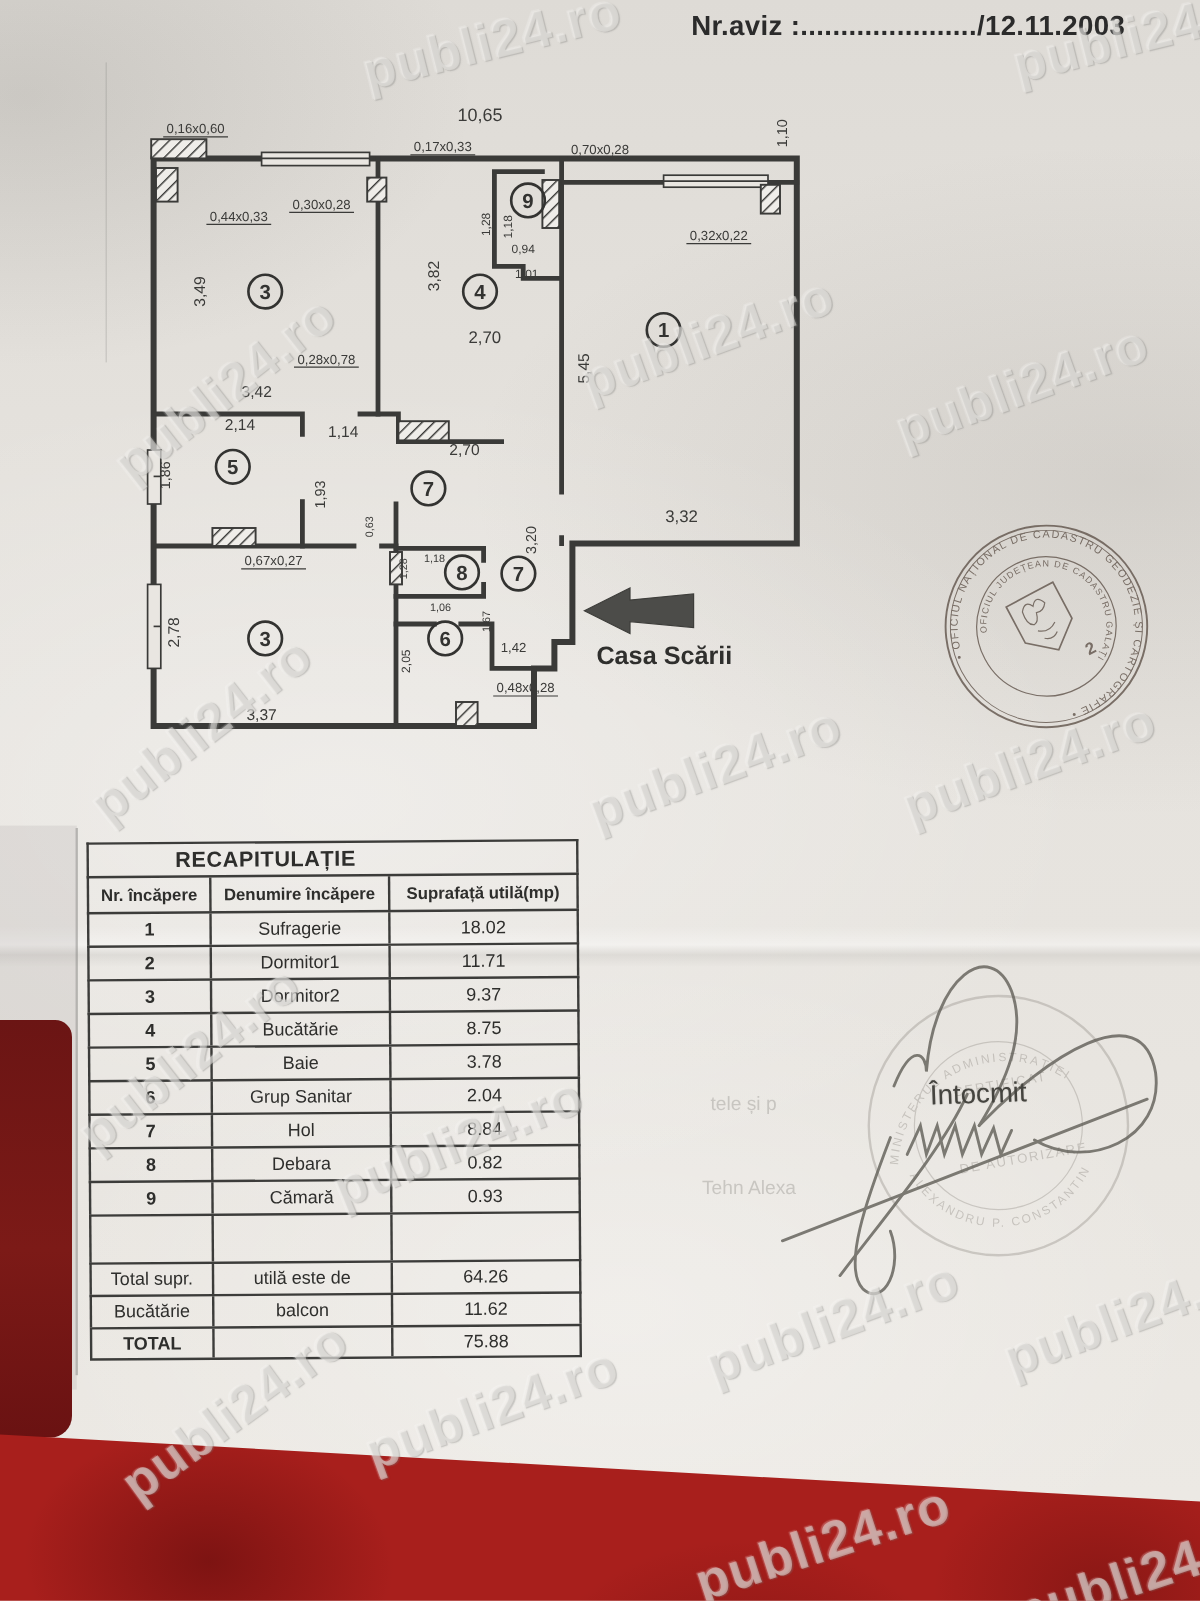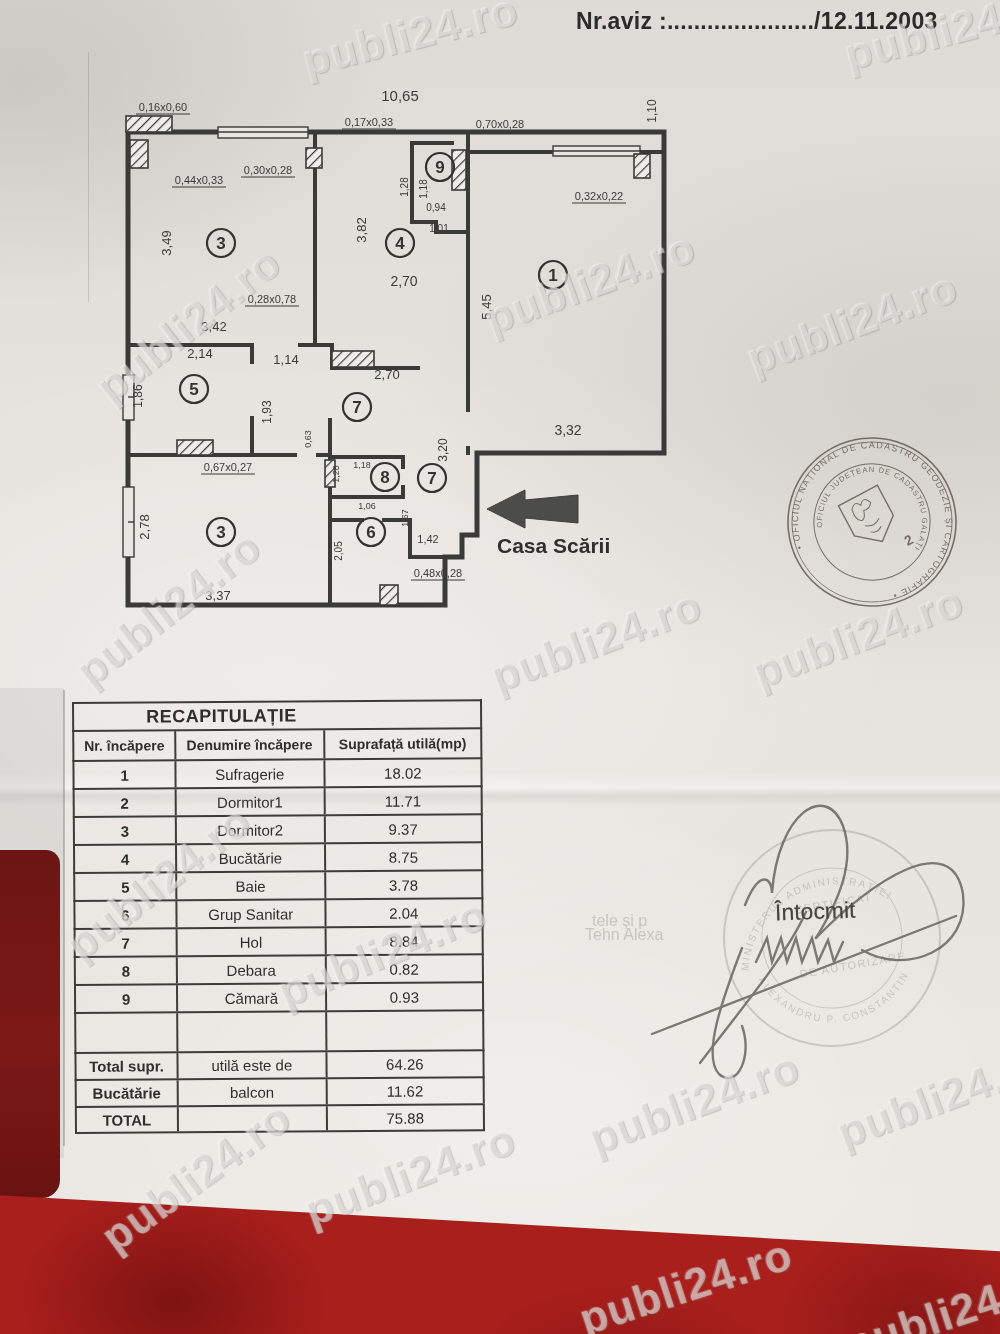--- a/index.html
+++ b/index.html
@@ -41,21 +41,21 @@
   .recap{position:absolute;left:72px;top:702px;width:410px;transform:rotate(-.4deg);
     transform-origin:top left;color:#2e2e2c;}
   .recap,.recap *{box-sizing:border-box;}
   .t-title{border:2px solid #3c3c3a;border-bottom:none;height:28px;line-height:26px;
     padding-left:72px;font-size:18px;font-weight:bold;letter-spacing:.5px;}
   .t-row{display:flex;border:2px solid #3c3c3a;border-bottom:none;}
   .t-row:last-child{border-bottom:2px solid #3c3c3a;}
   .t-cell{border-right:2px solid #3c3c3a;display:flex;align-items:center;justify-content:center;
     font-size:15px;overflow:hidden;}
   .t-cell:last-child{border-right:none;}
-  .c1{width:103px;font-weight:bold;} .c2{width:150px;} .c3{width:157px;}
+  .c1{width:103px;} .c2{width:150px;} .c3{width:157px;}
   .t-head .t-cell{font-weight:bold;font-size:14px;}
   .h28{height:28px;} .h30{height:30px;} .h40{height:40px;} .h27{height:27px;}
   .bold{font-weight:bold;}
 
   
   .intocmit{position:absolute;left:775px;top:898px;font-size:23px;color:#45443f;
     transform:rotate(-2deg);text-shadow:0 0 1px rgba(70,70,65,.4);}
   .faintline{position:absolute;color:rgba(150,148,142,.42);font-size:16px;filter:blur(.6px);}
 
   
@@ -238,21 +238,21 @@
       <path d="M745,905 C760,868 772,878 772,893 C778,812 826,782 843,826 C856,862 838,902 816,938"></path>
       <path d="M816,938 C872,880 952,828 963,894 C970,950 906,976 862,950"></path>
       <path d="M756,962 l11,-24 l5,24 l9,-24 l6,24 l9,-24 l6,24 l10,-24 l6,24 l10,-22 l6,22 l9,-20"></path>
       <path d="M652,1034 L956,916"></path>
       <path d="M700,1063 C742,1008 786,956 806,912"></path>
       <path d="M742,948 C722,1000 702,1056 719,1074 C737,1090 753,1056 742,1026"></path>
     </g>
   </svg>
 
   <div class="faintline" style="left:592px;top:912px">tele și p</div>
-  <div class="faintline" style="left:585px;top:926px">Tehn Alexa</div>
+  <div class="faintline" style="left:585px;top:982px">Tehn Alexa</div>
   <div class="intocmit">Întocmit</div>
 
   <div class="recap">
     <div class="t-title">RECAPITULAȚIE</div>
     <div class="t-row t-head h30">
       <div class="t-cell c1">Nr. încăpere</div>
       <div class="t-cell c2">Denumire încăpere</div>
       <div class="t-cell c3">Suprafață utilă(mp)</div>
     </div>
     <div id="t-body">

